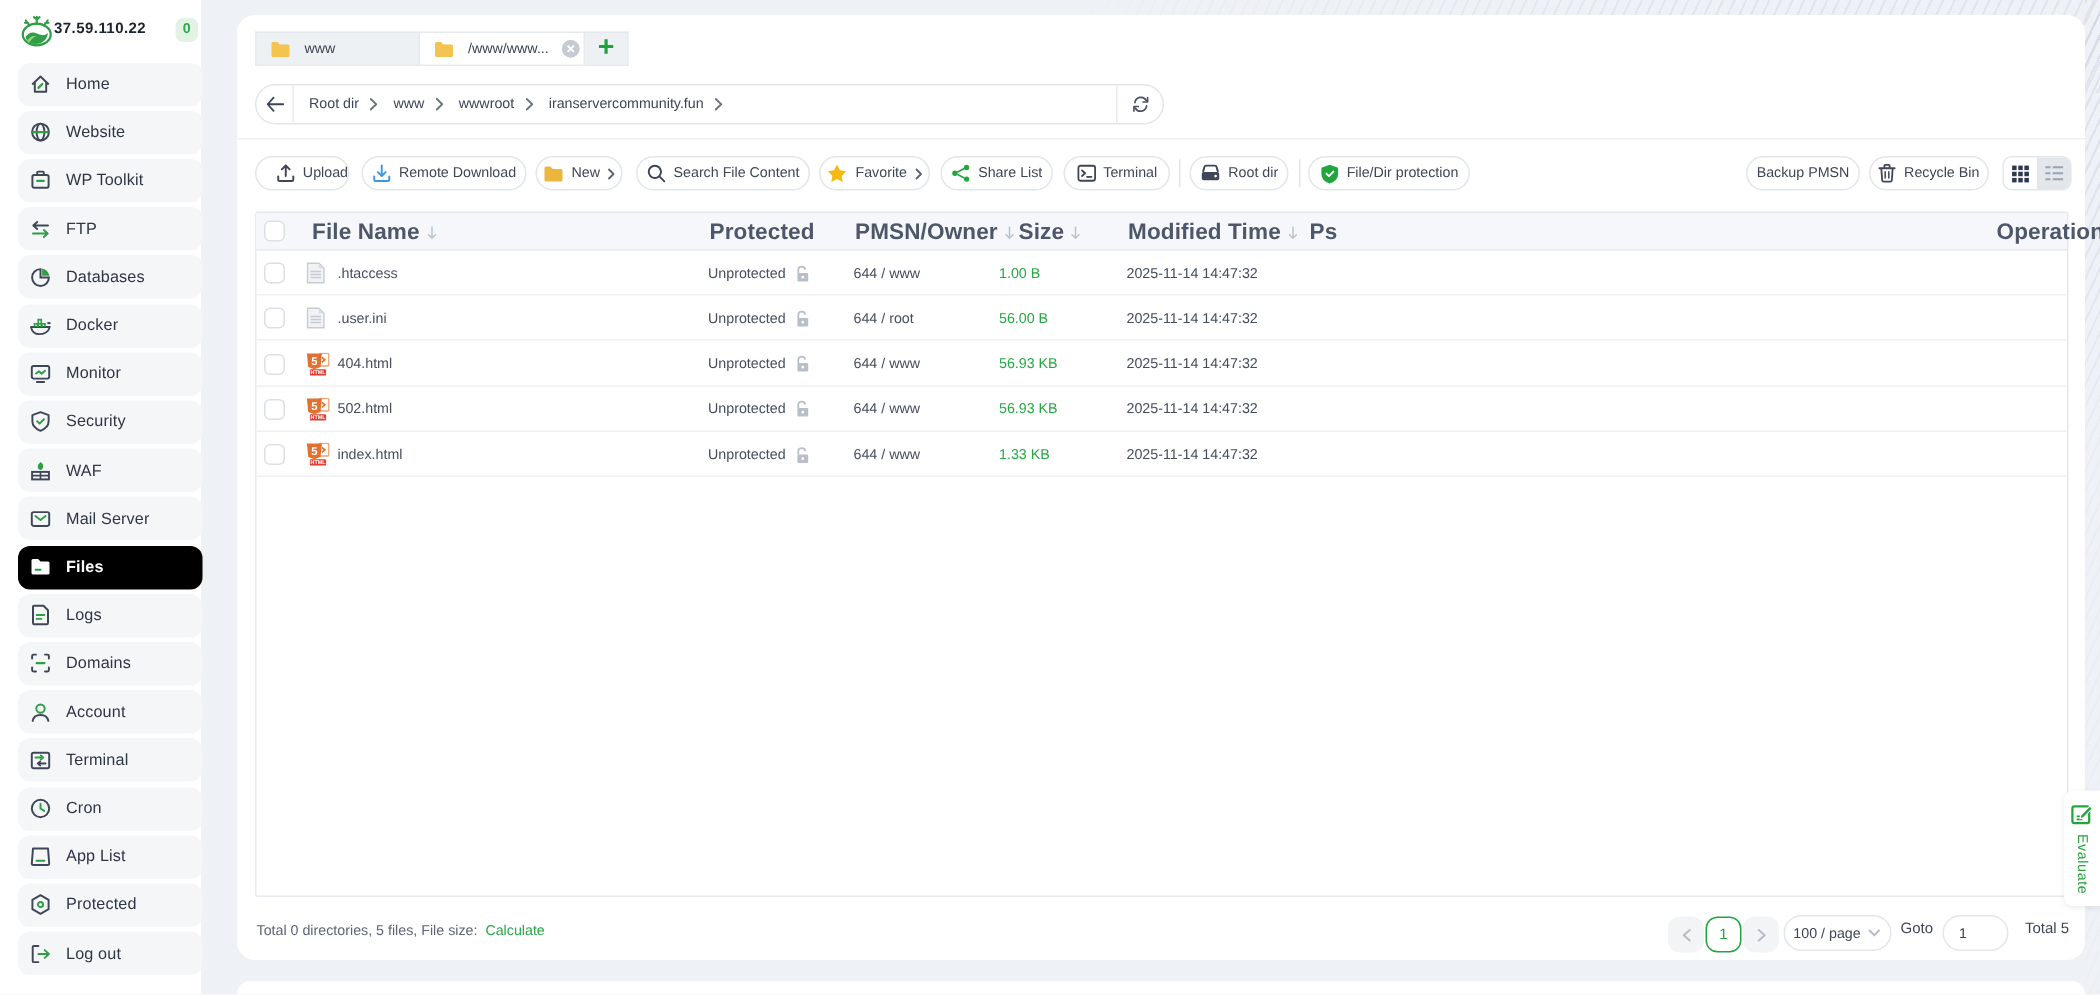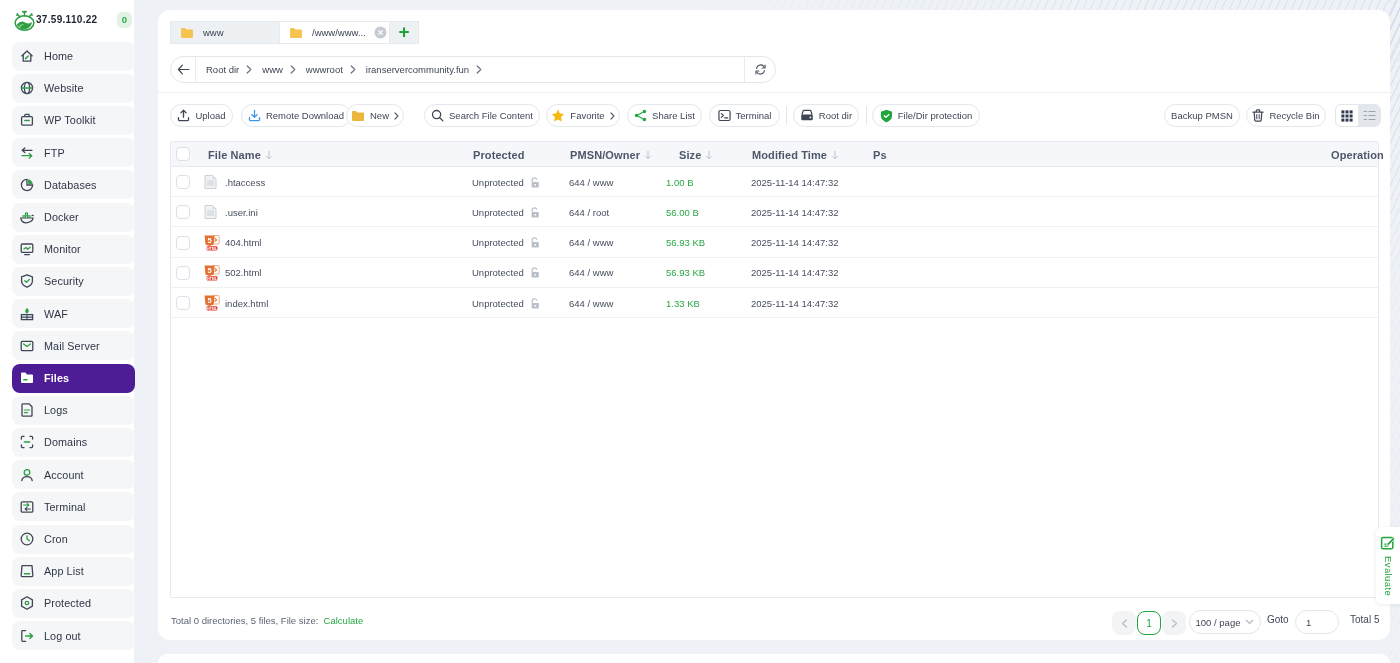--- a/index.html
+++ b/index.html
@@ -22,21 +22,21 @@
 #sidebar { left:0; top:0; width:134px; height:663px; background:#fff; }
 .logo-row { position:absolute; left:12px; top:8px; width:134px; height:22px; }
 .logo-ic { position:absolute; left:0; top:0; }
 .logo-txt { position:absolute; left:24px; top:6px; font-size:10px; font-weight:bold; color:#1c2430; letter-spacing:0.3px; }
 .badge0 { position:absolute; left:105px; top:4px; width:15px; height:16px; background:#e2f3e6; border-radius:5px;
   color:#2ca94b; font-size:9.5px; font-weight:bold; text-align:center; line-height:16px; }
 .mi { position:absolute; left:12px; width:123px; height:29px; background:#f4f6f8; border-radius:8px;
   display:flex; align-items:center; color:#2f3645; font-size:10.8px; letter-spacing:0.1px; }
 .mi svg { margin-left:7px; flex:none; }
 .mi span { margin-left:9px; }
-.mi.sel { background:#4c1d95; color:#fff; font-weight:bold; }
+.mi.sel { background:#000000; color:#fff; font-weight:bold; }
 
 
 #card { left:158px; top:10px; width:1232px; height:630px; background:#fff; border-radius:12px; }
 #card2 { left:158px; top:654px; width:1232px; height:9px; background:#fff; border-radius:12px 12px 0 0; }
 
 
 .tab { position:absolute; top:21px; height:23px; border:1px solid #e6e9ed; background:#eef1f4;
   display:flex; align-items:center; font-size:9.5px; color:#3c4454; white-space:nowrap; }
 .tab.active { background:#fff; }
 .tab .fold { margin-left:9px; }
@@ -67,21 +67,21 @@
 .tbtn { position:absolute; top:104px; height:23px; border:1px solid #e3e6ea; border-radius:12px; background:#fff;
   display:flex; align-items:center; justify-content:center; gap:5px; font-size:9.5px; color:#3f4656; white-space:nowrap; }
 .vsep { position:absolute; top:106px; width:1px; height:19px; background:#e2e5e9; }
 #vtoggle { left:1335px; top:104px; width:46px; height:23px; border:1px solid #e3e6ea; border-radius:6px; overflow:hidden; display:flex; }
 #vtoggle .half { width:23px; height:100%; display:flex; align-items:center; justify-content:center; }
 #vtoggle .half.on { background:#e3e6ea; }
 
 
 #tbl { left:170px; top:141px; width:1209px; height:457px; border:1px solid #e6e9ed; border-radius:2px; background:#fff; }
 #thead { position:absolute; left:0; top:0; width:100%; height:25px; background:#f5f7fa; border-bottom:1px solid #e6e9ed;
-  font-size:11px; font-weight:bold; color:#4e5769; letter-spacing:0.1px; }
+  font-size:15px; font-weight:bold; color:#4e5769; letter-spacing:0.1px; }
 .hc { position:absolute; top:0; height:25px; display:flex; align-items:center; gap:4px; }
 .row { position:absolute; left:0; width:100%; height:30px; border-bottom:1px solid #eef0f3; font-size:9.5px; color:#454d5e; }
 .cell { position:absolute; top:0; height:30px; display:flex; align-items:center; }
 .ckb { position:absolute; width:14px; height:14px; border:1px solid #dcdfe6; border-radius:4px; background:#fff; }
 .green { color:#28a745; }
 .sort { color:#9aa2ae; }
 
 
 #foot { left:170px; top:606px; width:1210px; height:30px; font-size:9.5px; color:#5c6575; white-space:nowrap; }
 .pgbtn { position:absolute; top:0; width:24px; height:24px; border-radius:8px; background:#f2f4f6; color:#98a0ac;
@@ -305,35 +305,35 @@
           <path d="M2.1 11.8 V8.6 H5.3" fill="none" stroke="#4a5263" stroke-width="1.2" stroke-linecap="round" stroke-linejoin="round"></path>
           <path d="M2.8 5.8 a4.4 4.4 0 0 1 8.2-1.5" fill="none" stroke="#4a5263" stroke-width="1.2" stroke-linecap="round"></path>
           <path d="M11.2 8.2 a4.4 4.4 0 0 1 -8.2 1.5" fill="none" stroke="#4a5263" stroke-width="1.2" stroke-linecap="round"></path>
         </svg>
     </div>
   </div>
 
 
   <div class="abs hdiv"></div>
 
-  <div class="tbtn" style="left:170px; width:63px;">
+  <div class="tbtn" style="left:170px; width:63px;justify-content:flex-end;">
     <svg width="13" height="13" viewBox="0 0 14 14">
         <path d="M7 9 V1.6 M4.2 4.2 L7 1.4 L9.8 4.2" fill="none" stroke="#3f4656" stroke-width="1.4" stroke-linecap="round" stroke-linejoin="round"></path>
         <path d="M1.6 9.4 V11.6 q0 0.9 0.9 0.9 H11.5 q0.9 0 0.9-0.9 V9.4" fill="none" stroke="#3f4656" stroke-width="1.4" stroke-linecap="round"></path>
       </svg>
     <span>Upload</span>
     </div>
   <div class="tbtn" style="left:241px; width:110px;">
     <svg width="13" height="13" viewBox="0 0 14 14">
         <path d="M7 1.4 V8.8 M4.2 6.2 L7 9 L9.8 6.2" fill="none" stroke="#3c96ea" stroke-width="1.4" stroke-linecap="round" stroke-linejoin="round"></path>
         <path d="M1.6 9.4 V11.6 q0 0.9 0.9 0.9 H11.5 q0.9 0 0.9-0.9 V9.4" fill="none" stroke="#3c96ea" stroke-width="1.4" stroke-linecap="round"></path>
       </svg>
     <span>Remote Download</span>
     </div>
-  <div class="tbtn" style="left:346px; width:58px;">
+  <div class="tbtn" style="left:357px; width:58px;">
     <svg width="14" height="12" viewBox="0 0 14 12">
         <path d="M1 2 q0-1 1-1 h3 l1.4 1.6 H12 q1 0 1 1 V10 q0 1-1 1 H2 q-1 0-1-1 Z" fill="#eab63c"></path>
       </svg>
     <span>New</span>
       <svg width="5" height="8" viewBox="0 0 5 8">
         <path d="M1 1 L4 4 L1 7" fill="none" stroke="#5a6270" stroke-width="1.2" stroke-linecap="round" stroke-linejoin="round"></path>
       </svg>
     </div>
   <div class="tbtn" style="left:424px; width:116px;">
     <svg width="13" height="13" viewBox="0 0 14 14">

